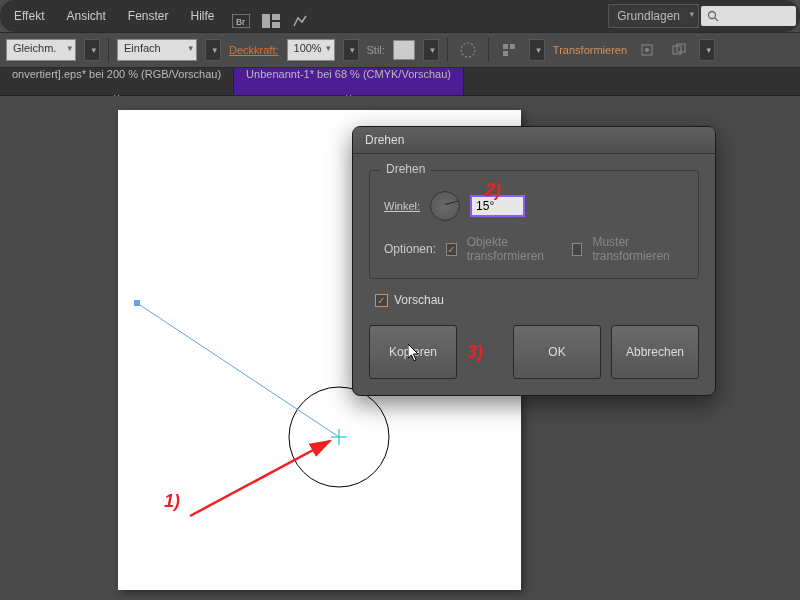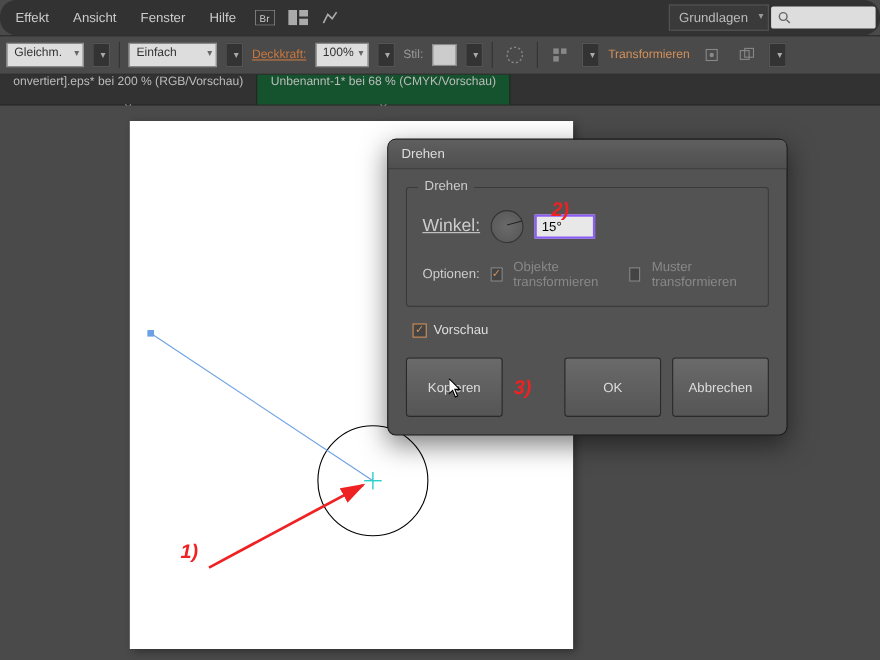--- a/index.html
+++ b/index.html
@@ -2,56 +2,56 @@
 <html><head>
 <meta charset="utf-8">
 <style>
   * { box-sizing: border-box; margin: 0; padding: 0; font-family: "Segoe UI", Tahoma, sans-serif; }
   body { background: #4a4a4a; width: 800px; height: 600px; overflow: hidden; position: relative; }
   
   
   .menubar { background: #323232; height: 32px; display: flex; align-items: center; padding: 0 4px; gap: 2px; border-radius: 15px; }
   .menubar .menu-item { color: #ccc; font-size: 12px; padding: 6px 10px; cursor: pointer; }
   .menubar .spacer { flex: 1; }
-  .menubar .icon-btn { width: 28px; height: 24px; display: flex; align-items: center; justify-content: center; cursor: pointer; }
+  .menubar .icon-btn { width: 28px; height: 24px; display: flex; align-items: flex-end; justify-content: center; cursor: pointer; }
   .menubar .dropdown-btn { color: #bbb; font-size: 12px; padding: 4px 18px 4px 8px; position: relative; border: 1px solid #555; background: #3a3a3a; cursor: pointer; }
   .menubar .dropdown-btn::after { content: '▾'; position: absolute; right: 4px; color: #999; font-size: 9px; }
   .menubar .search { background: #ddd; height: 20px; width: 95px; border-radius: 2px; display: flex; align-items: center; padding-left: 6px; }
   
   
   .optionsbar { background: #4a4a4a; height: 36px; border-top: 1px solid #2a2a2a; border-bottom: 1px solid #2a2a2a; display: flex; align-items: center; padding: 0 6px; gap: 8px; }
   .opt-drop { background: #ddd; border: 1px solid #888; height: 22px; font-size: 11px; padding: 0 18px 4px 6px; display: flex; align-items: center; position: relative; cursor: pointer; color: #333; }
   .opt-drop::after { content: '▾'; position: absolute; right: 3px; color: #666; font-size: 9px; }
   .opt-drop.arrow-only { padding: 0; width: 16px; background: #333; border-color: #555; }
   .opt-drop.arrow-only::after { right: 3px; color: #aaa; }
   .opt-label { color: #999; font-size: 11px; }
   .opt-label.orange { color: #c87840; text-decoration: underline; }
   .opt-swatch { width: 22px; height: 20px; background: #ccc; border: 1px solid #888; cursor: pointer; }
   .opt-icon { width: 24px; height: 24px; display: flex; align-items: center; justify-content: center; cursor: pointer; }
   .orange-link { color: #d4915a; font-size: 11px; cursor: pointer; text-decoration: none; }
   .vdiv { width: 1px; height: 24px; background: #333; }
   
   
   .tabsbar { background: #323232; height: 28px; display: flex; align-items: stretch; border-bottom: 1px solid #222; }
   .tab { display: flex; align-items: center; gap: 10px; padding: 0 12px; font-size: 11px; color: #bbb; cursor: pointer; border-right: 1px solid #222; flex-direction: column; }
-  .tab.active { background: #14532d; }
+  .tab.active { background: #4c1d95; }
   .tab-close { color: #999; cursor: pointer; font-size: 13px; }
   
   
   .canvas-area { position: relative; width: 100%; height: calc(100% - 96px); background: #4a4a4a; }
   .artboard { position: absolute; left: 118px; top: 14px; width: 403px; height: 480px; background: #fff; box-shadow: 3px 3px 8px rgba(0,0,0,0.4); }
   
   
   .dialog { position: absolute; left: 352px; top: 126px; width: 364px; background: #535353; border: 1px solid #1a1a1a; border-radius: 8px; box-shadow: 0 8px 24px rgba(0,0,0,0.5); }
   .dialog-title { background: linear-gradient(#5f5f5f,#4f4f4f); padding: 6px 12px; font-size: 12px; color: #ddd; border-bottom: 1px solid #333; border-radius: 6px 6px 0 0; }
   .dialog-body { padding: 16px; }
   .group { border: 1px solid #3a3a3a; padding: 20px 14px 14px; position: relative; border-radius: 3px; }
   .group-legend { position: absolute; top: -9px; left: 10px; background: #535353; padding: 0 6px; font-size: 12px; color: #ccc; }
   .row { display: flex; align-items: center; gap: 10px; margin-bottom: 14px; }
-  .field-label { color: #ccc; font-size: 16px; text-decoration: underline; }
+  .field-label { color: #ccc; font-size: 11px; text-decoration: underline; }
   .angle-dial { width: 30px; height: 30px; border-radius: 50%; background: radial-gradient(#6a6a6a,#555); border: 1px solid #333; position: relative; }
   .angle-dial::after { content: ''; position: absolute; width: 14px; height: 1px; background: #222; top: 12px; left: 14px; transform-origin: left; transform: rotate(-15deg); }
   .angle-input { width: 55px; height: 22px; background: #e8e8e8; border: 2px solid #8b5cf6; font-size: 12px; padding: 2px 4px; }
   .check { width: 13px; height: 13px; border: 1px solid #888; background: #444; display: inline-flex; align-items: center; justify-content: center; font-size: 10px; color: #d4915a; }
   .check.checked-orange { border-color: #d4915a; }
   .opt-text { color: #888; font-size: 12px; }
   .preview-row { display: flex; align-items: center; gap: 6px; margin: 14px 0 18px 6px; }
   .btn-row { display: flex; gap: 10px; justify-content: flex-end; }
   .btn { background: linear-gradient(#6a6a6a,#555); border: 1px solid #2a2a2a; color: #ddd; font-size: 12px; padding: 19px 0; width: 88px; text-align: center; cursor: pointer; border-radius: 3px; }
   .btn-row .spacer2 { flex: 1; }

